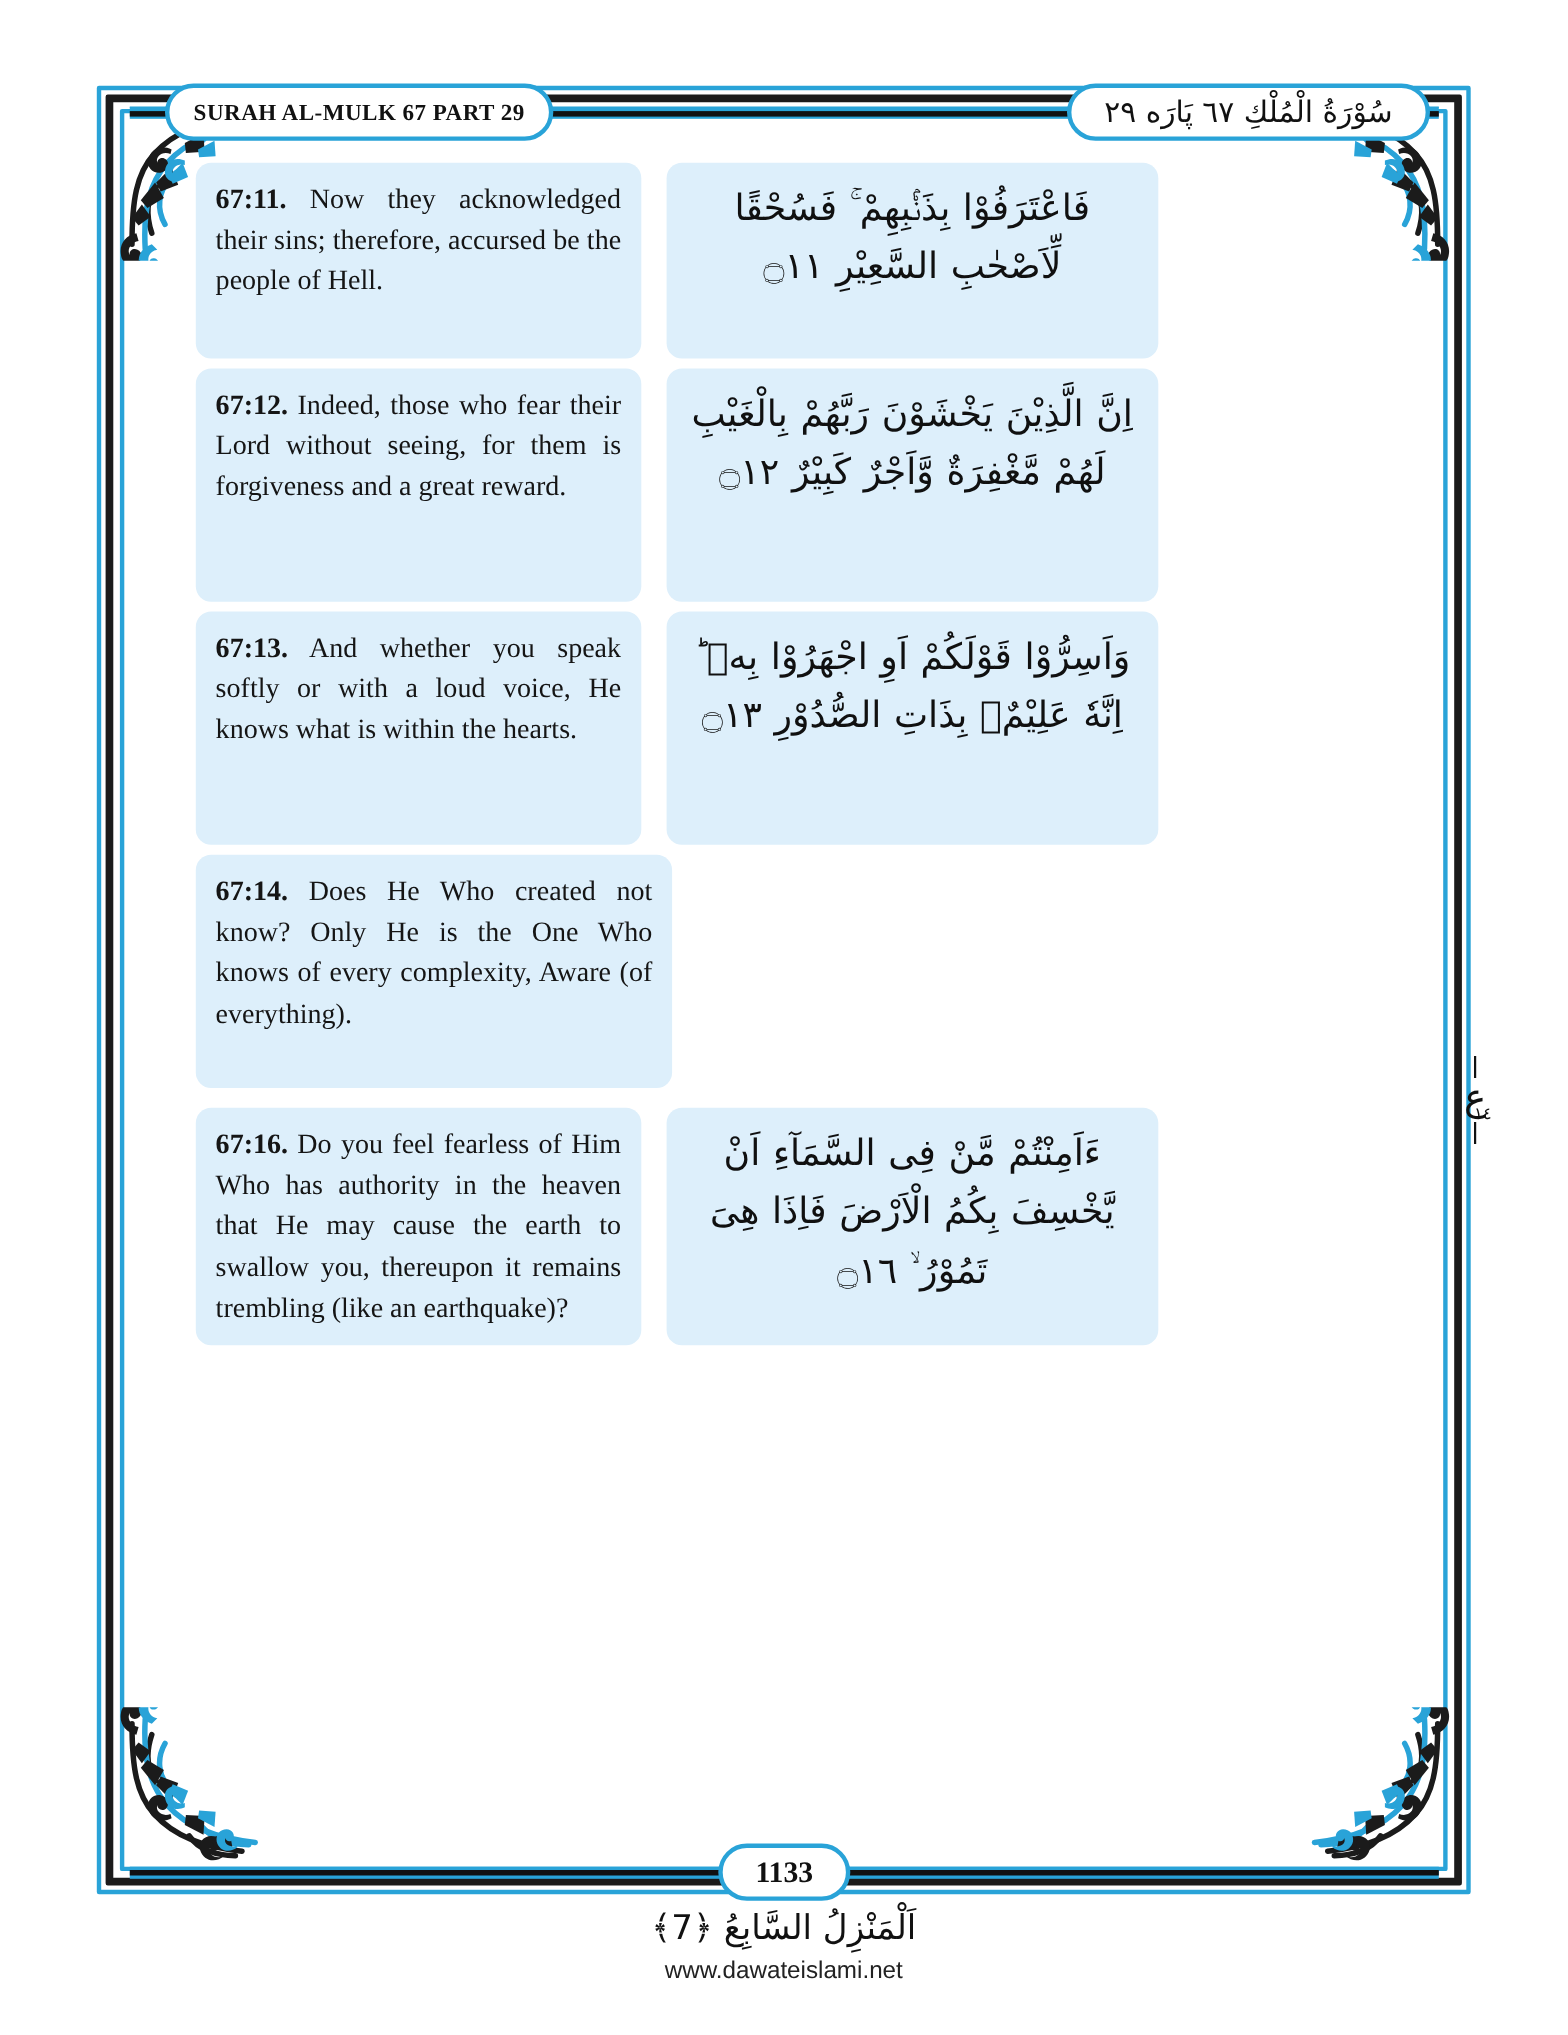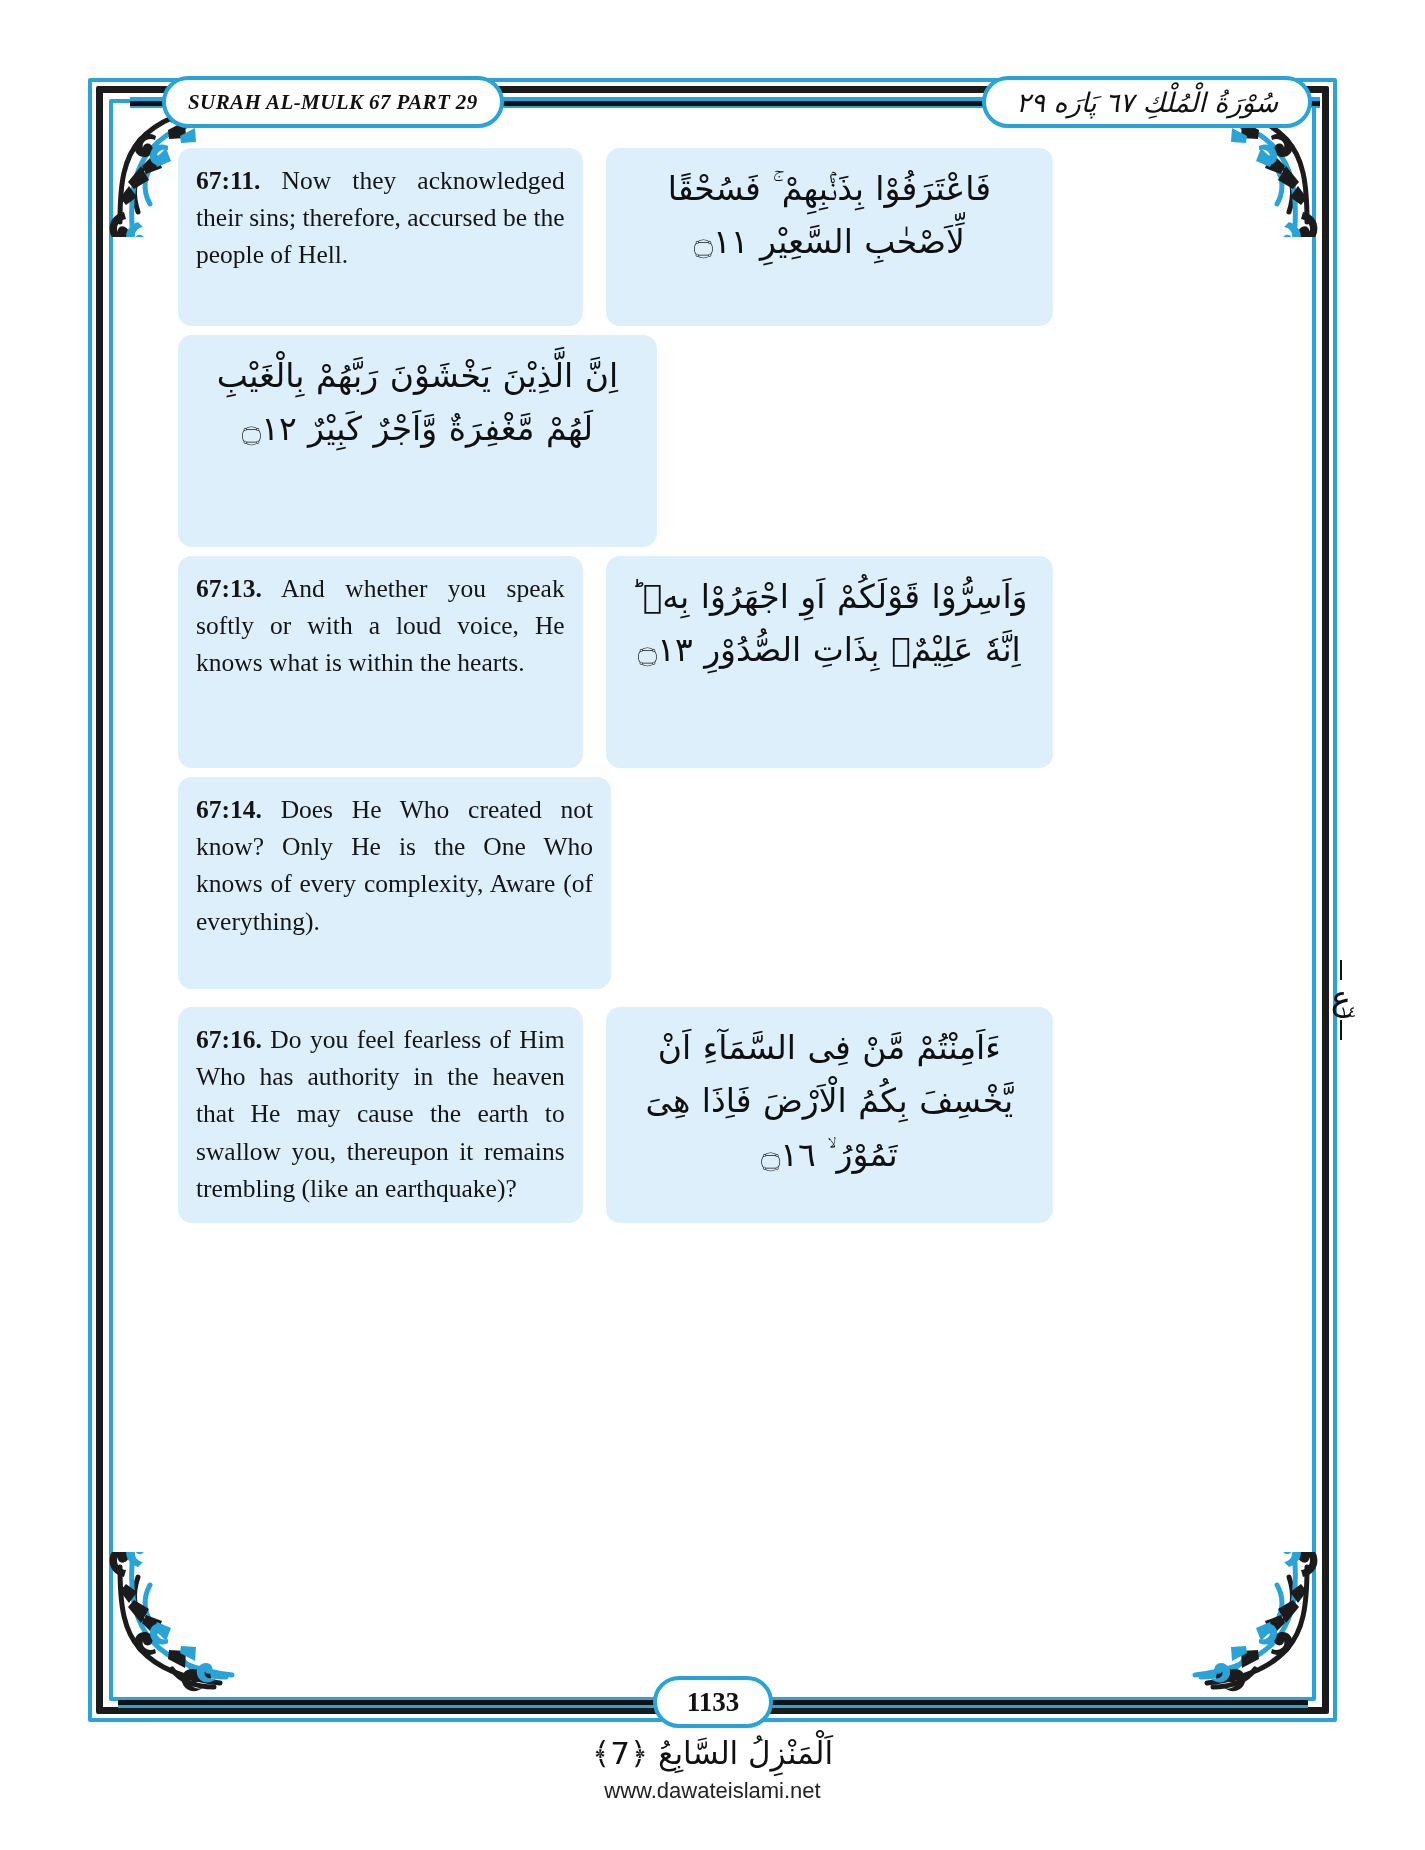--- a/index.html
+++ b/index.html
@@ -50,22 +50,22 @@
   }
   .corner svg { width: 100%; height: 100%; display: block; }
   .corner-tl { left: 80px;  top: 62px; }
   .corner-tr { left: 1172px; top: 62px;  transform: scaleX(-1); }
   .corner-bl { left: 80px;  top: 1552px; transform: scaleY(-1); }
   .corner-br { left: 1172px; top: 1552px; transform: scale(-1,-1); }
 
   
   .header-band {
     position: absolute;
-    left: 130px; top: 76px;
-    width: 1190px; height: 52px; font-style: italic;
+    left: 118px; top: 76px;
+    width: 1190px; height: 52px;
   }
   .header-rule {
     position: absolute;
     left: 0; top: 21px;
     width: 100%; height: 11px;
     background: #29a3d8;
     border-top: 1px solid #29a3d8;
   }
   .header-rule::after {
     content: "";
@@ -411,20 +411,26 @@
           <span class="vnum">67:11.</span>
           <span>Now they acknowledged their sins; therefore, accursed be the people of Hell.</span>
         </div>
       </div>
       <div class="cell cell-ar">
         <div class="ar-text">فَاعْتَرَفُوْا بِذَنْۢبِهِمْ ۚ فَسُحْقًا لِّاَصْحٰبِ السَّعِیْرِ ۝١١</div>
       </div>
     </div>
 
     <div class="verse-row r1">
+      <div class="cell cell-en">
+        <div class="en-text">
+          <span class="vnum">67:12.</span>
+          <span>Indeed, those who fear their Lord without seeing, for them is forgiveness and a great reward.</span>
+        </div>
+      </div>
       <div class="cell cell-ar">
         <div class="ar-text">اِنَّ الَّذِیْنَ یَخْشَوْنَ رَبَّهُمْ بِالْغَیْبِ لَهُمْ مَّغْفِرَةٌ وَّاَجْرٌ كَبِیْرٌ ۝١٢</div>
       </div>
     </div>
 
     <div class="verse-row r2">
       <div class="cell cell-en">
         <div class="en-text">
           <span class="vnum">67:13.</span>
           <span>And whether you speak softly or with a loud voice, He knows what is within the hearts.</span>

